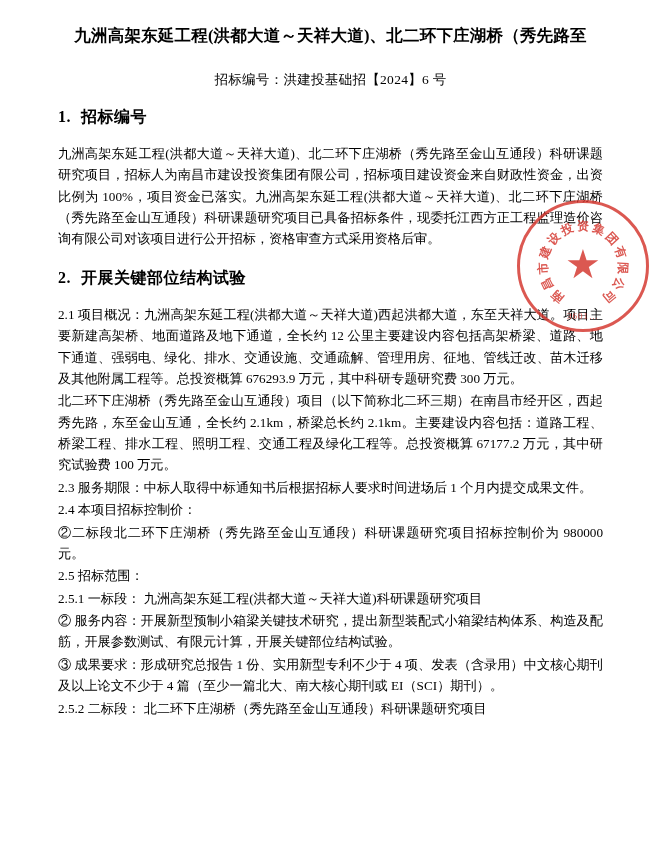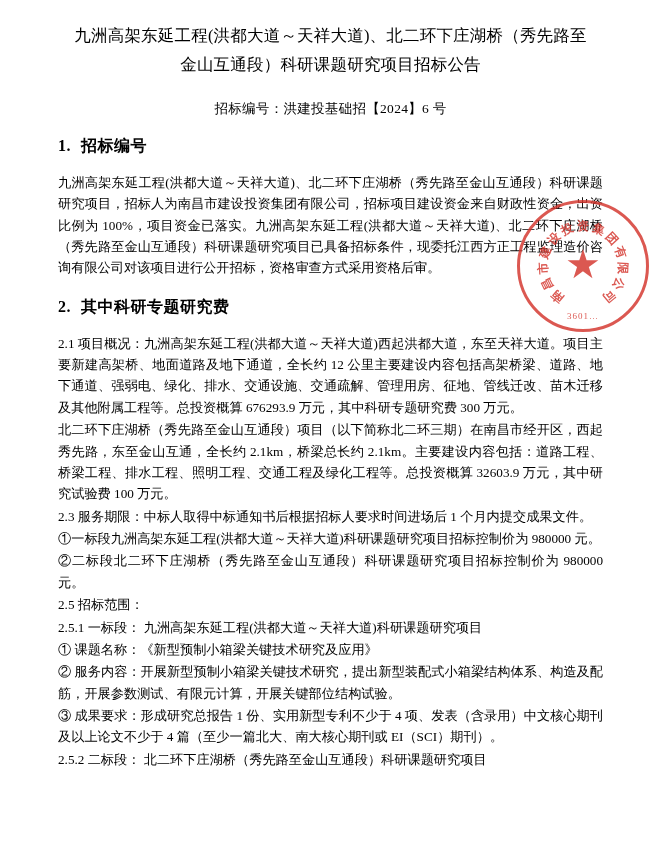--- a/index.html
+++ b/index.html
@@ -21,21 +21,21 @@
     height: 845px;
     padding: 0;
     box-sizing: border-box;
   }
   .inner {
     padding: 22px 58px 0 58px;
   }
   .doc-title {
     text-align: center;
     font-size: 16.5px;
-    font-weight: normal;
+    font-weight: bold;
     line-height: 1.75;
     letter-spacing: 0.2px;
     margin: 0 0 0 0;
   }
   .doc-title .line {
     display: block;
   }
   .doc-number {
     text-align: center;
     font-size: 13.5px;
@@ -133,50 +133,48 @@
         <span style="transform: rotate(140deg) translate(-50%, -48px);">司</span>
       </div>
     <div class="star">★</div>
     <div class="bottom-num">3601…</div>
   </div>
 
   <div class="inner">
 
     <div class="doc-title">
       <span class="line">九洲高架东延工程(洪都大道～天祥大道)、北二环下庄湖桥（秀先路至</span>
-      <span class="line">金山互通段）科研课题研究项目招标公告</span>
     </div>
 
     <div class="doc-number">招标编号：洪建投基础招【2024】6 号</div>
 
     <h2 class="section">
       <span class="num">1.</span><span>招标编号</span>
     </h2>
 
     <div class="spacer-sm"></div>
 
     <div class="para-block">
       <p class="body">九洲高架东延工程(洪都大道～天祥大道)、北二环下庄湖桥（秀先路至金山互通段）科研课题研究项目，招标人为南昌市建设投资集团有限公司，招标项目建设资金来自财政性资金，出资比例为 100%，项目资金已落实。九洲高架东延工程(洪都大道～天祥大道)、北二环下庄湖桥（秀先路至金山互通段）科研课题研究项目已具备招标条件，现委托江西方正工程监理造价咨询有限公司对该项目进行公开招标，资格审查方式采用资格后审。</p>
     </div>
 
     <h2 class="section">
-      <span class="num">2.</span><span>其中科研专题研究费</span>
+      <span class="num">2.</span><span>开展关键部位结构试验</span>
     </h2>
 
     <div class="spacer-sm"></div>
 
     <div class="para-block">
       <p class="body">2.1 项目概况：九洲高架东延工程(洪都大道～天祥大道)西起洪都大道，东至天祥大道。项目主要新建高架桥、地面道路及地下通道，全长约 12 公里主要建设内容包括高架桥梁、道路、地下通道、强弱电、绿化、排水、交通设施、交通疏解、管理用房、征地、管线迁改、苗木迁移及其他附属工程等。总投资概算 676293.9 万元，其中科研专题研究费 300 万元。</p>
-      <p class="body">北二环下庄湖桥（秀先路至金山互通段）项目（以下简称北二环三期）在南昌市经开区，西起秀先路，东至金山互通，全长约 2.1km，桥梁总长约 2.1km。主要建设内容包括：道路工程、桥梁工程、排水工程、照明工程、交通工程及绿化工程等。总投资概算 32603.9 万元，其中研究试验费 100 万元。</p>
+      <p class="body">北二环下庄湖桥（秀先路至金山互通段）项目（以下简称北二环三期）在南昌市经开区，西起秀先路，东至金山互通，全长约 2.1km，桥梁总长约 2.1km。主要建设内容包括：道路工程、桥梁工程、排水工程、照明工程、交通工程及绿化工程等。总投资概算 67177.2 万元，其中研究试验费 100 万元。</p>
       <p class="body">2.3 服务期限：中标人取得中标通知书后根据招标人要求时间进场后 1 个月内提交成果文件。</p>
-      <p class="body">①一标段九洲高架东延工程(洪都大道～天祥大道)科研课题研究项目招标控制价为 980000 元。</p>
+      <p class="body">2.4 本项目招标控制价：</p>
       <p class="body">②二标段北二环下庄湖桥（秀先路至金山互通段）科研课题研究项目招标控制价为 980000 元。</p>
       <p class="body">2.5 招标范围：</p>
       <p class="body">2.5.1 一标段： 九洲高架东延工程(洪都大道～天祥大道)科研课题研究项目</p>
-      <p class="body">① 课题名称：《新型预制小箱梁关键技术研究及应用》</p>
       <p class="body">② 服务内容：开展新型预制小箱梁关键技术研究，提出新型装配式小箱梁结构体系、构造及配筋，开展参数测试、有限元计算，开展关键部位结构试验。</p>
       <p class="body">③ 成果要求：形成研究总报告 1 份、实用新型专利不少于 4 项、发表（含录用）中文核心期刊及以上论文不少于 4 篇（至少一篇北大、南大核心期刊或 EI（SCI）期刊）。</p>
       <p class="body">2.5.2 二标段： 北二环下庄湖桥（秀先路至金山互通段）科研课题研究项目</p>
 
     </div>
 
   </div>
 </div>
 
 </body></html>

